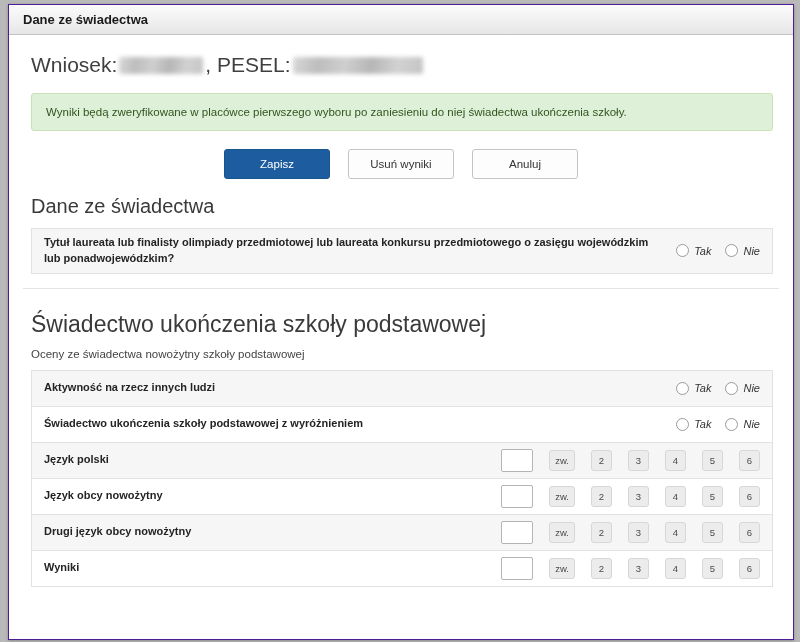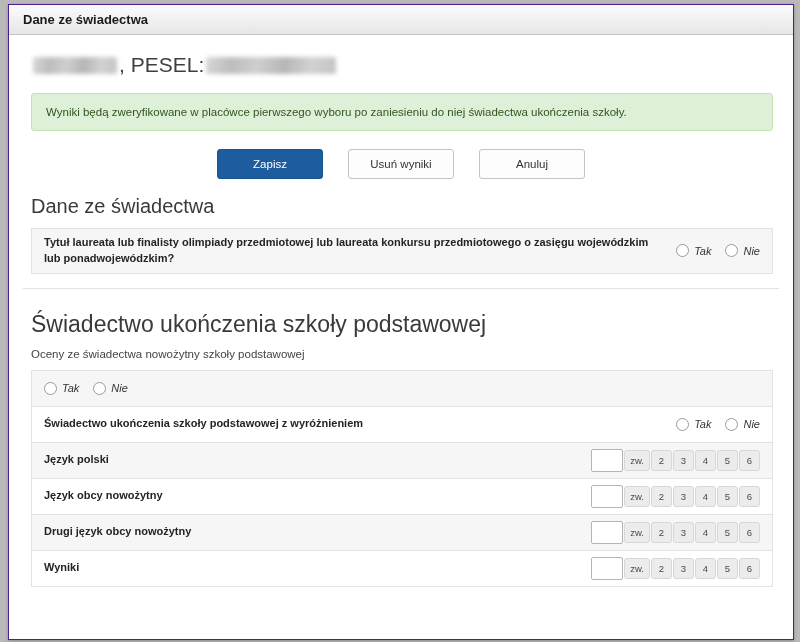--- a/index.html
+++ b/index.html
@@ -72,21 +72,21 @@
     border: 1px solid #c7e3b3;
     border-radius: 3px;
     padding: 12px 14px;
     font-size: 11.5px;
     color: #31551f;
   }
   .btn-row {
     margin: 18px 0 10px 0;
     display: flex;
     justify-content: center;
-    gap: 25px;
+    gap: 18px;
   }
   .btn {
     font-size: 11.5px;
     padding: 8px 0;
     width: 106px;
     text-align: center;
     border-radius: 3px;
     cursor: pointer;
     box-sizing: border-box;
   }
@@ -162,21 +162,21 @@
     width: 11px;
     height: 11px;
     border: 1px solid #9a9a9a;
     border-radius: 50%;
     background: #fff;
     display: inline-block;
   }
   .grade-group {
     display: flex;
     align-items: center;
-    gap: 1px;
+    gap: 16px;
   }
   .grade-input {
     width: 32px;
     height: 23px;
     border: 1px solid #b5b5b5;
     background: #ffffff;
     border-radius: 2px;
     box-sizing: border-box;
   }
   .grade-btn {
@@ -200,20 +200,21 @@
 
 <div class="window">
 
   <div class="titlebar">
     <span class="titlebar-title">Dane ze świadectwa</span>
   </div>
 
   <div class="content">
 
     <div class="hdr-row">
+      <span class="hdr-label">Wniosek:</span>
       <span class="redacted name"></span>
       <span class="hdr-label">, PESEL:</span>
       <span class="redacted pesel"></span>
     </div>
 
     <div class="alert">Wyniki będą zweryfikowane w placówce pierwszego wyboru po zaniesieniu do niej świadectwa ukończenia szkoły.</div>
 
     <div class="btn-row">
       <div class="btn btn-primary">Zapisz</div>
       <div class="btn btn-default">Usuń wyniki</div>
@@ -239,20 +240,21 @@
     </div>
 
     <div class="divider"></div>
 
     <h1 class="section-title big">Świadectwo ukończenia szkoły podstawowej</h1>
     <div class="section-sub">Oceny ze świadectwa nowożytny szkoły podstawowej</div>
 
     <div class="table">
 
       <div class="row alt">
+        <div class="row-label">Aktywność na rzecz innych ludzi</div>
         <div class="radio-group">
           <label class="radio-opt">
             <span class="radio-circle"></span>
             <span>Tak</span>
           </label>
           <label class="radio-opt">
             <span class="radio-circle"></span>
             <span>Nie</span>
           </label>
         </div>

